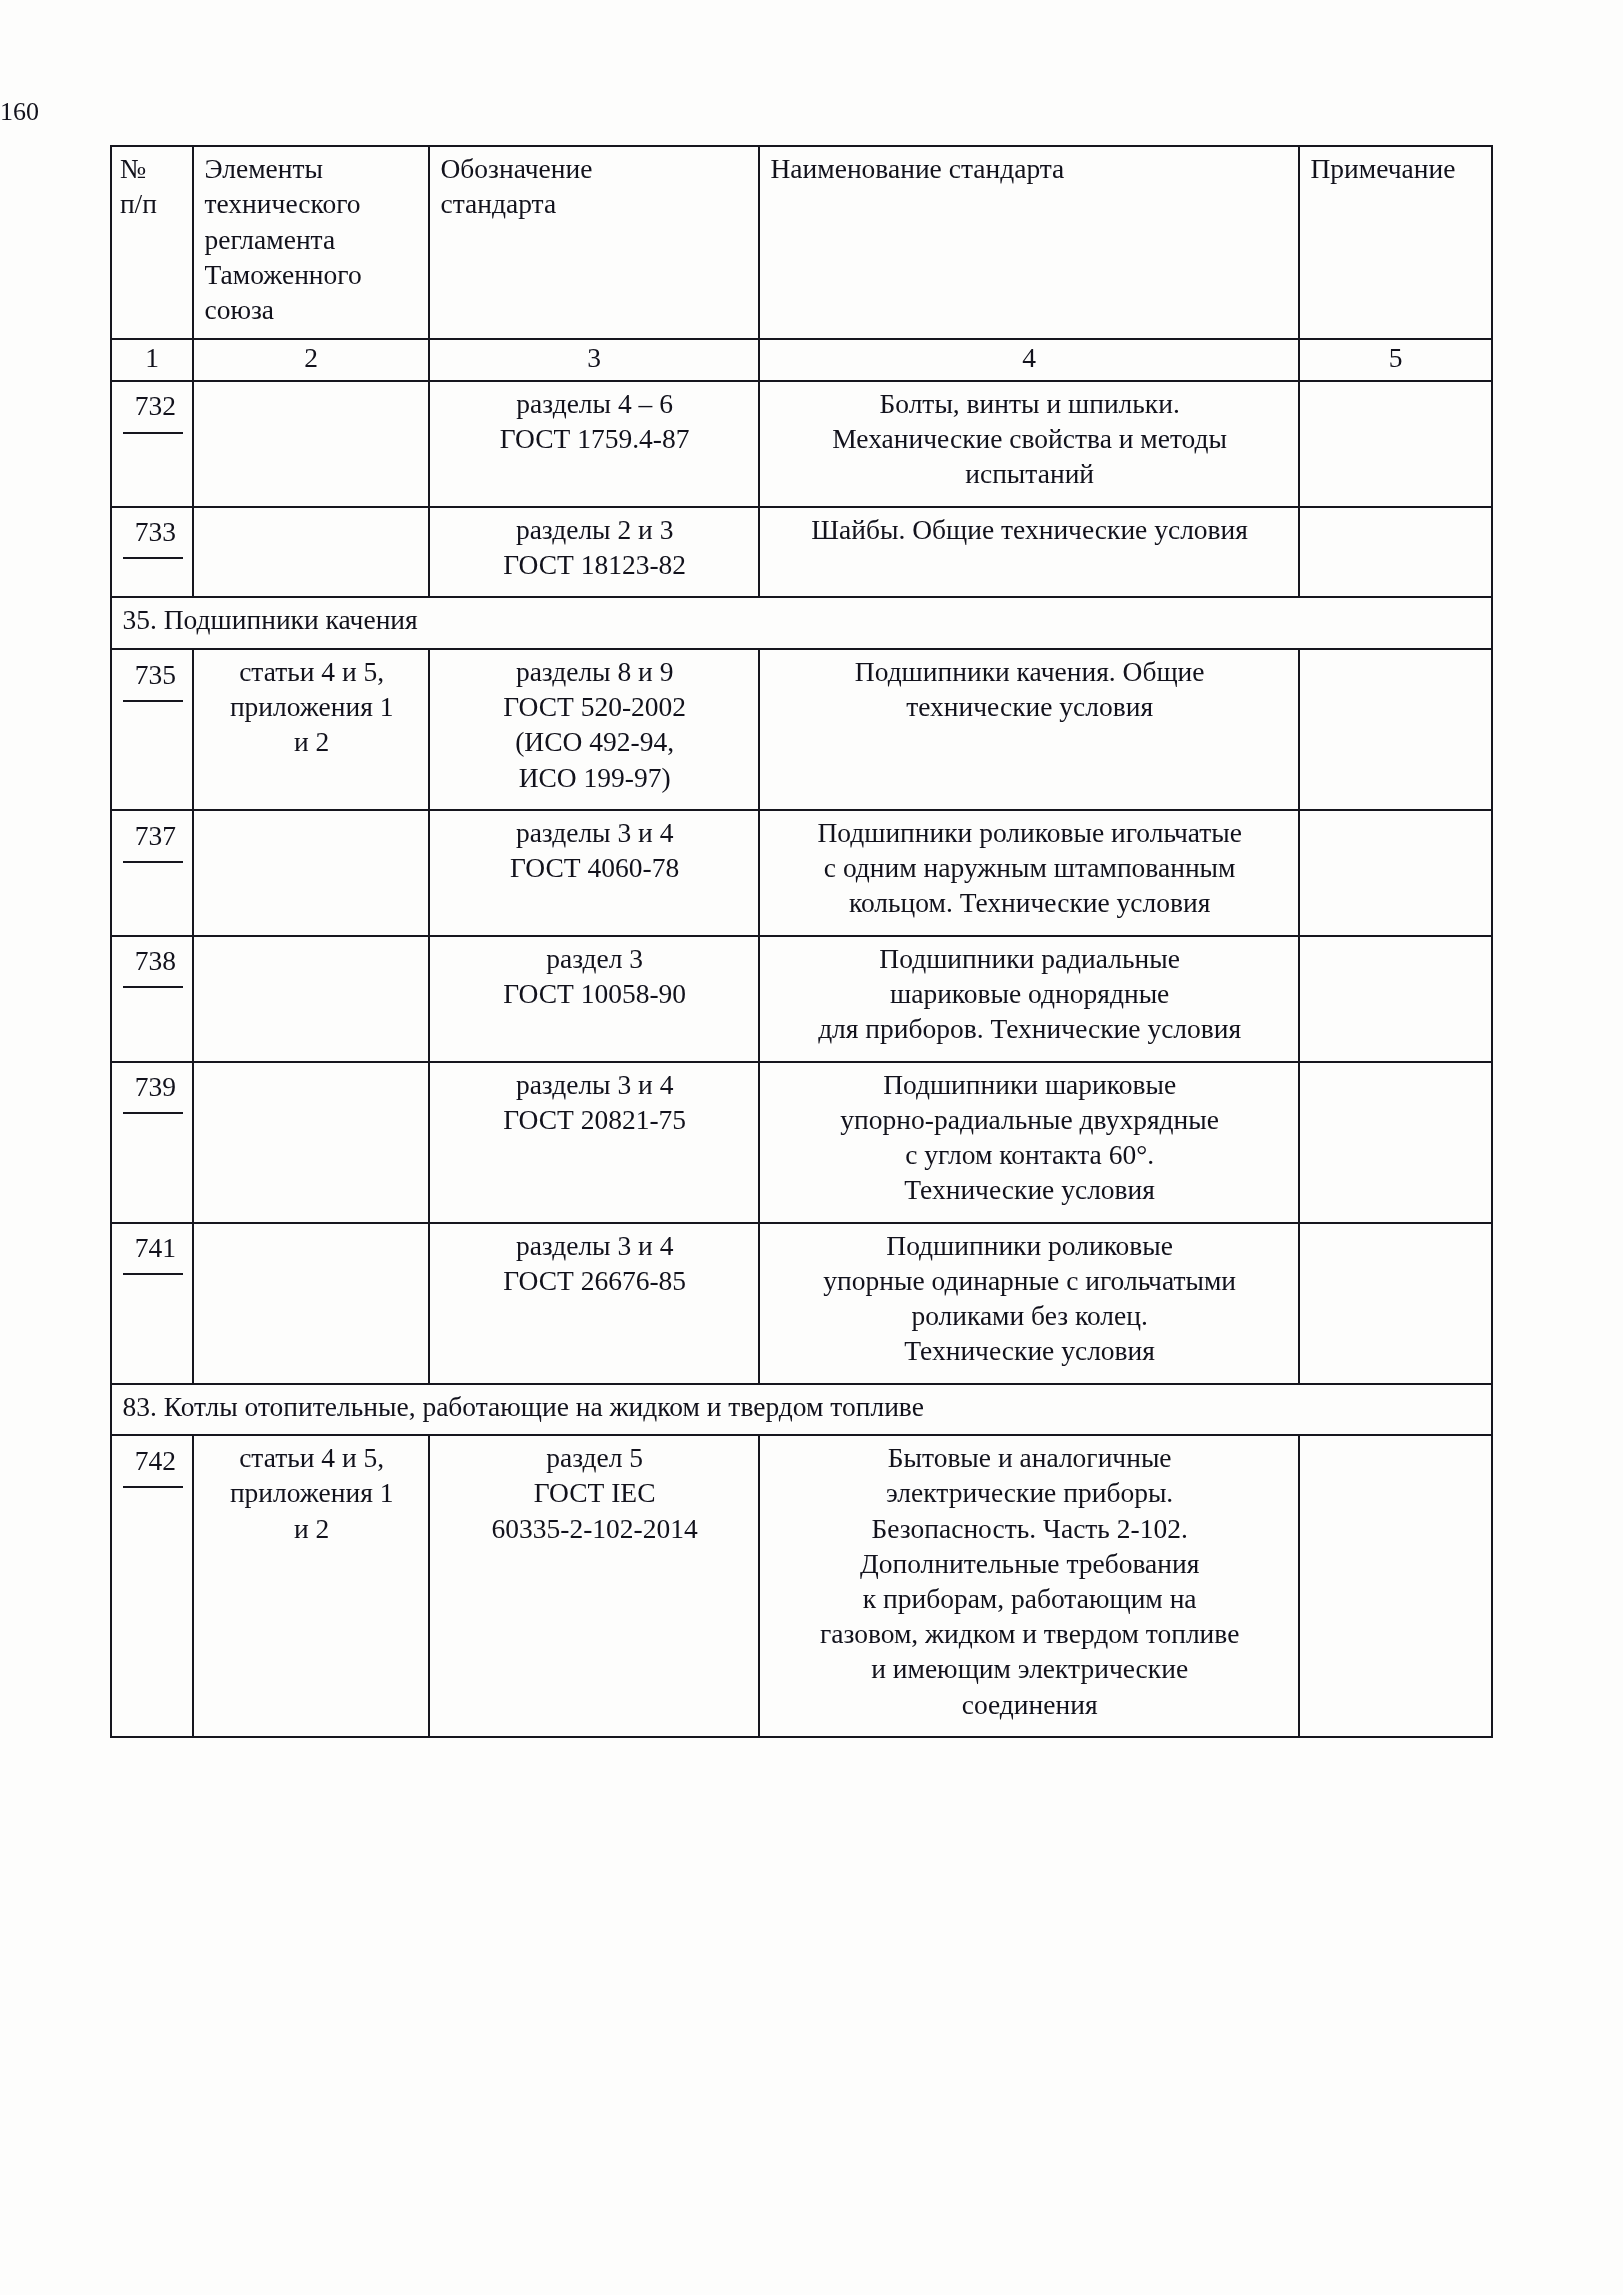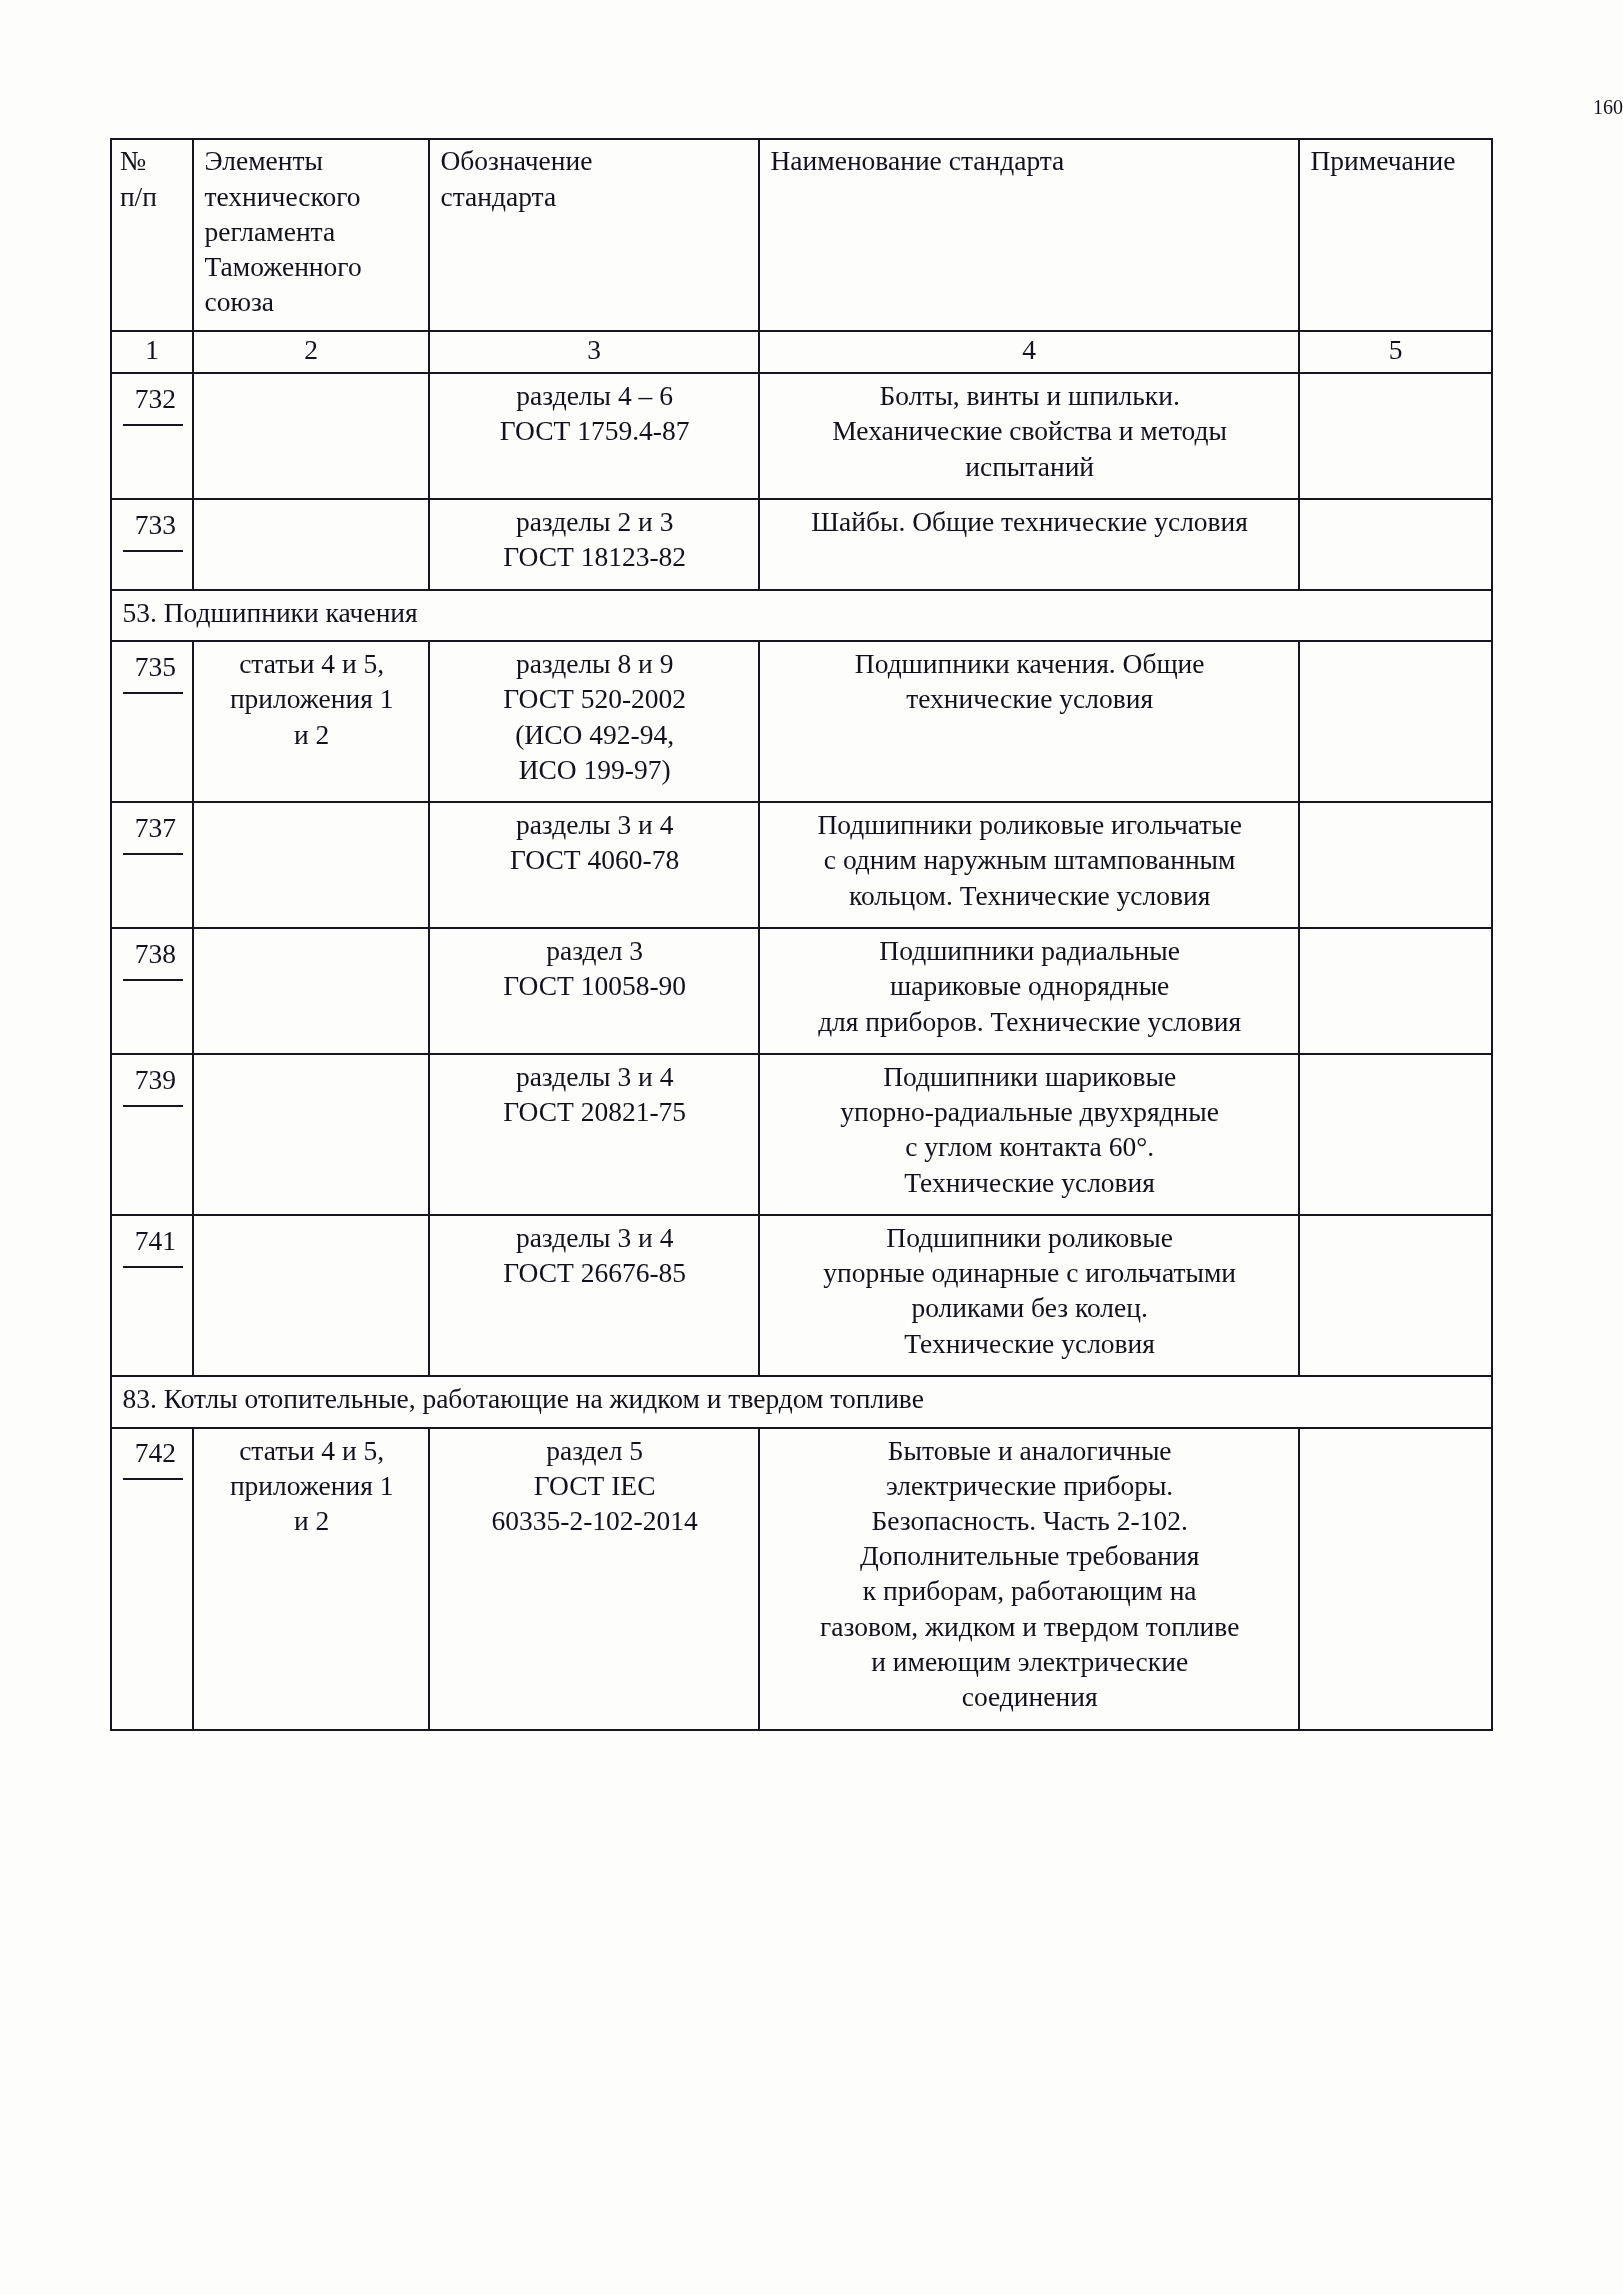--- a/index.html
+++ b/index.html
@@ -13,23 +13,22 @@
     width: 1623px;
     height: 2295px;
     background: var(--paper);
     color: var(--ink);
     font-family: "Liberation Serif", "DejaVu Serif", serif;
     font-size: 27.5px;
     line-height: 1.28;
   }
   .page-number {
     padding-top: 95px;
-    text-align: right;
-    font-size: 20px;
-    padding-left: 48px;
+    text-align: left;
+    font-size: 26px;
   }
   table.std {
     border-collapse: collapse;
     margin: 17px 0 0 110px;
     width: 1381px;
     table-layout: fixed;
   }
   table.std td, table.std th {
     border: 2px solid var(--line);
     vertical-align: top;
@@ -110,21 +109,21 @@
         </td>
       <td class="pre"></td>
       <td class="pre">разделы 2 и 3
 ГОСТ 18123-82</td>
       <td class="pre">Шайбы. Общие технические условия</td>
       <td class="pre"></td>
     </tr>
 
 
     <tr>
-      <td class="section" colspan="5">53. Подшипники качения</td>
+      <td class="section" colspan="5">35. Подшипники качения</td>
     </tr>
 
     <tr class="data-row">
       <td class="c1">
           <div class="num-wrap">735</div>
         </td>
       <td class="pre">статьи 4 и 5,
 приложения 1
 и 2</td>
       <td class="pre">разделы 8 и 9

